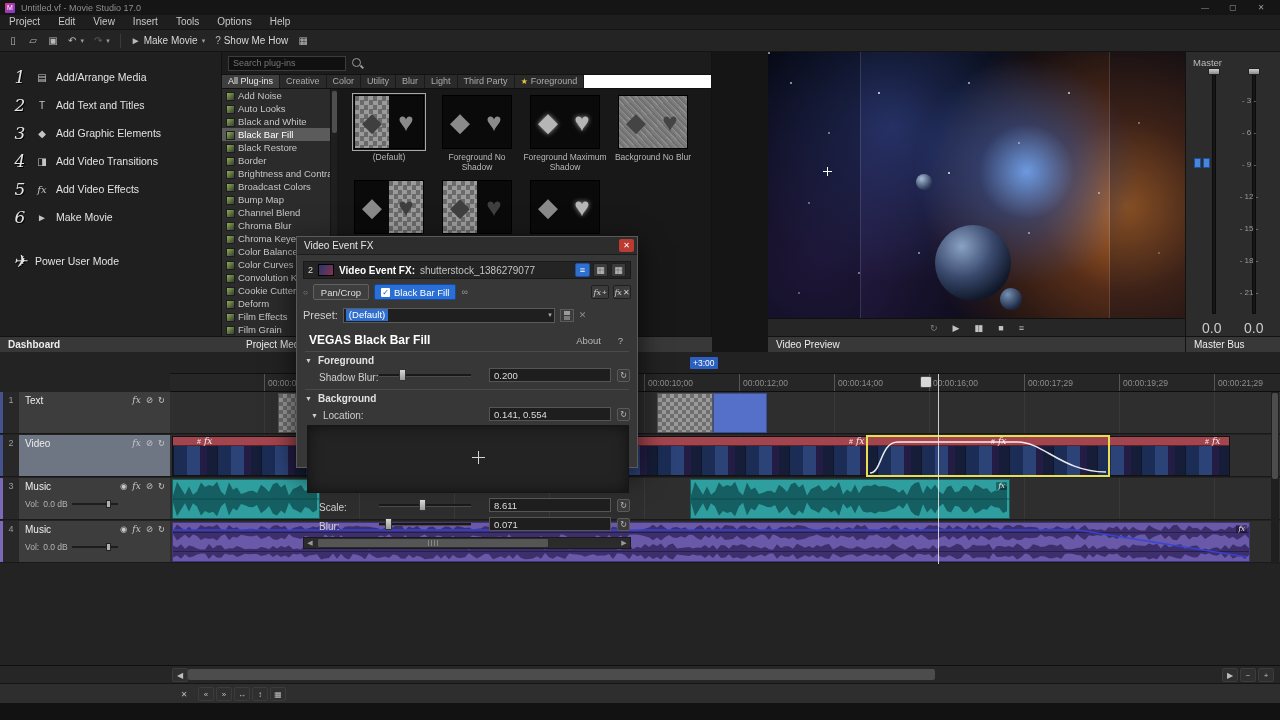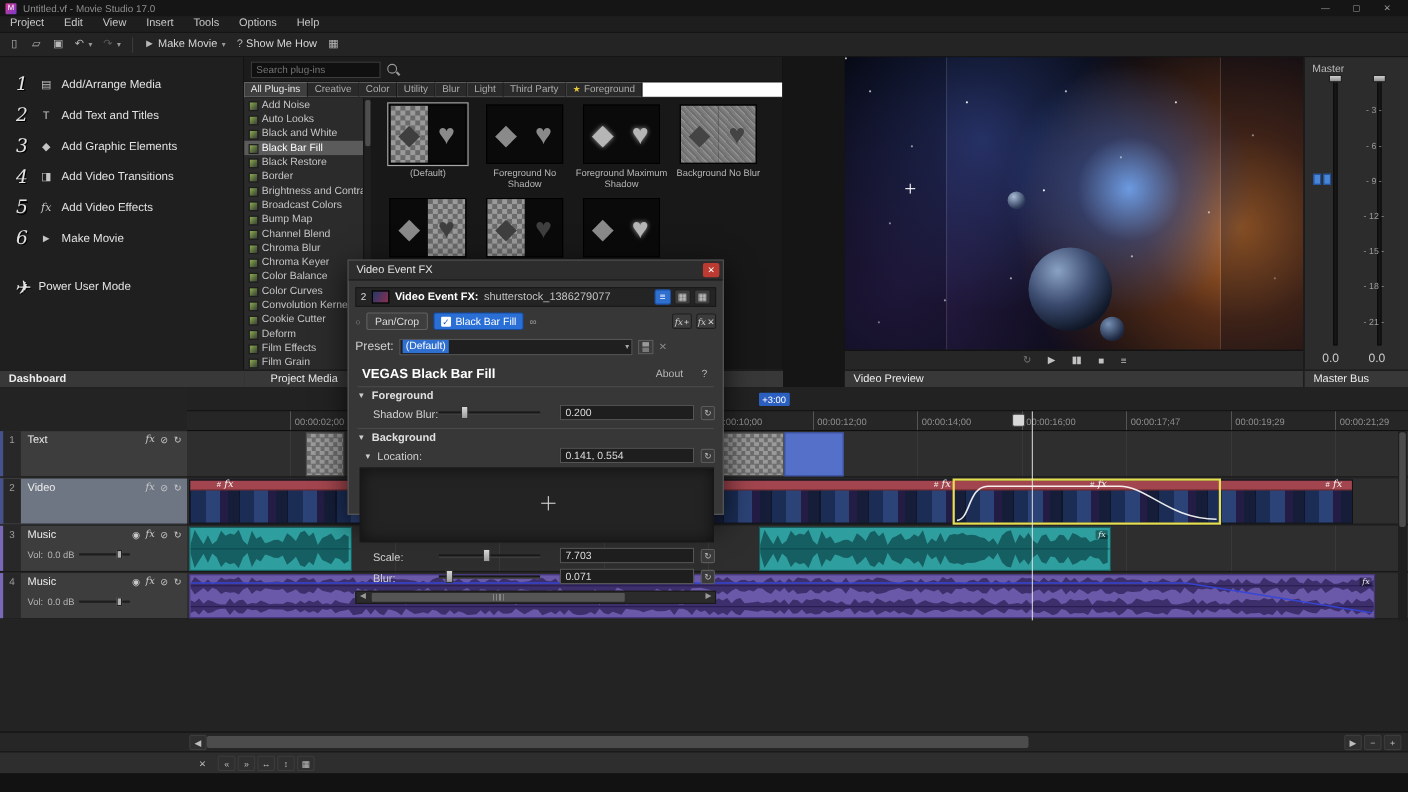--- a/index.html
+++ b/index.html
@@ -127,21 +127,21 @@
 .master{background:#2c2c2c;border-left:1px solid #121212}
 .mlabel{position:absolute;left:7px;top:5px;font-size:9.5px;color:#bbb}
 .fgroove{position:absolute;width:4px;background:#161616;border:1px solid #0c0c0c}
 .fhandle{position:absolute;width:12px;height:7px;background:linear-gradient(#cfcfcf,#8a8a8a);border:1px solid #222}
 .mticks{position:absolute;left:33px;top:44px;width:30px;text-align:center}
 .mtick{position:absolute;width:100%;font-size:8px;color:#9a9a9a}
 .mtick::before{content:"- "}
 .mtick::after{content:" -"}
 .downmix{position:absolute;left:8px;top:106px;display:flex;gap:2px}
 .downmix i{display:block;width:7px;height:10px;background:#4a86d8;border:1px solid #1d4f9e}
-.mval{position:absolute;font-size:11px;color:#ccc}
+.mval{position:absolute;font-size:14px;color:#ccc}
 
 .tcbox{background:#1d1d1d;border-bottom:1px solid #101010;border-right:1px solid #101010;
  font-family:"DejaVu Sans Mono","Liberation Mono",monospace;font-size:19px;color:#c0c0c0;text-align:right;padding-right:10px;line-height:40px}
 .markerbar{background:#222;border-bottom:1px solid #111}
 .badge{position:absolute;background:#2b5fc0;color:#fff;font-size:8.5px;padding:1px 3px;border-radius:1px}
 .ruler{background:#262626;border-bottom:1px solid #0e0e0e;
  background-image:repeating-linear-gradient(90deg,transparent 0 94px,#555 94px 95px)}
 .rlabel{position:absolute;top:4px;font-size:8.5px;color:#8e8e8e;white-space:nowrap}
 .cursorhead{position:absolute;top:2px;width:12px;height:12px;background:#d8d8d8;border:1px solid #444;border-radius:2px}
 .thead{position:absolute;left:0;width:170px;height:42px;background:#3d3d3d;border-bottom:1px solid #191919;display:flex}
@@ -429,21 +429,21 @@
     </div>
     <div class="abs ruler" style="left:170px;top:22px;width:1110px;height:18px">
       <span class="rlabel" style="left:98px">00:00:02;00</span>
       <span class="rlabel" style="left:193px">00:00:04;00</span>
       <span class="rlabel" style="left:288px">00:00:06;00</span>
       <span class="rlabel" style="left:383px">00:00:08;00</span>
       <span class="rlabel" style="left:478px">00:00:10;00</span>
       <span class="rlabel" style="left:573px">00:00:12;00</span>
       <span class="rlabel" style="left:668px">00:00:14;00</span>
       <span class="rlabel" style="left:763px">00:00:16;00</span>
-      <span class="rlabel" style="left:858px">00:00:17;47</span>
+      <span class="rlabel" style="left:858px">00:00:17;29</span>
       <span class="rlabel" style="left:953px">00:00:19;29</span>
       <span class="rlabel" style="left:1048px">00:00:21;29</span>
       <div class="cursorhead" style="left:750px"></div>
     </div>
 
     <div class="thead" style="top:40px">
       <div class="cstrip" style="background:#46528e"></div>
       <div class="numcol">1</div>
       <div class="tmain">
         <span class="tname">Text</span>
@@ -588,21 +588,21 @@
   <div class="abs transbar" style="left:0;top:683px;width:1280px;height:20px">
     <span class="bbtn" style="left:176px;top:3px;background:transparent;border-color:transparent">✕</span>
     <span class="bbtn" style="left:198px;top:3px">«</span>
     <span class="bbtn" style="left:216px;top:3px">»</span>
     <span class="bbtn" style="left:234px;top:3px">↔</span>
     <span class="bbtn" style="left:252px;top:3px">↕</span>
     <span class="bbtn" style="left:270px;top:3px">▦</span>
   </div>
   <div class="abs statusstrip" style="left:0;top:703px;width:1280px;height:17px"></div>
 
-  <div class="abs dialog" style="left:316px;top:236px;width:342px;height:232px">
+  <div class="abs dialog" style="left:296px;top:236px;width:342px;height:232px">
     <div class="dtitle">
       <span>Video Event FX</span>
       <span class="dclose">✕</span>
     </div>
     <div class="dheader">
       <span class="evnum">2</span>
       <span class="minithumb"></span>
       <span class="dheadlabel">Video Event FX:</span>
       <span class="dheadname">shutterstock_1386279077</span>
       <span class="hbtns">
@@ -670,21 +670,21 @@
     <div class="panarea abs" style="left:10px;top:188px;width:322px;height:68px">
       <div class="crossline" style="left:164px;top:31px;width:13px;height:1px"></div>
       <div class="crossline" style="left:170px;top:25px;width:1px;height:13px"></div>
     </div>
     <div>
       <span class="fxlabel" style="left:22px;top:265px">Scale:</span>
       <div class="slider" style="left:82px;top:262px;width:92px">
         <div class="groove"></div>
           <div class="shandle" style="left:40px"></div>
       </div>
-      <div class="valbox" style="left:192px;top:261px;width:122px">7.703</div>
+      <div class="valbox" style="left:192px;top:261px;width:122px">8.611</div>
       <span class="animbtn" style="left:320px;top:262px">↻</span>
     </div>
     <div>
       <span class="fxlabel" style="left:22px;top:284px">Blur:</span>
       <div class="slider" style="left:82px;top:281px;width:92px">
         <div class="groove"></div>
           <div class="shandle" style="left:6px"></div>
       </div>
       <div class="valbox" style="left:192px;top:280px;width:122px">0.071</div>
       <span class="animbtn" style="left:320px;top:281px">↻</span>

